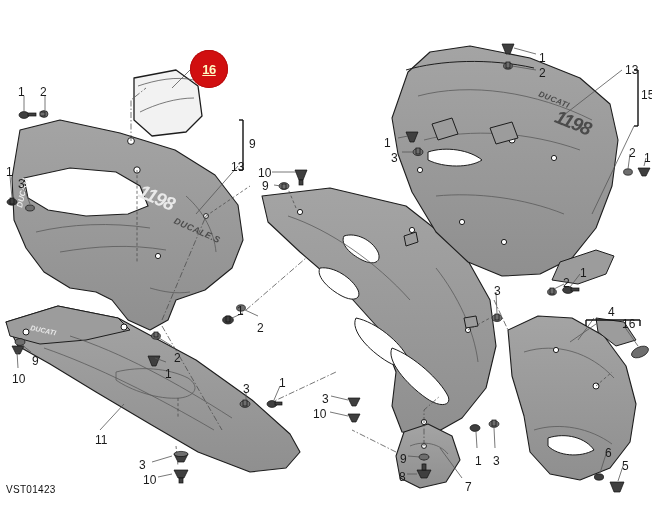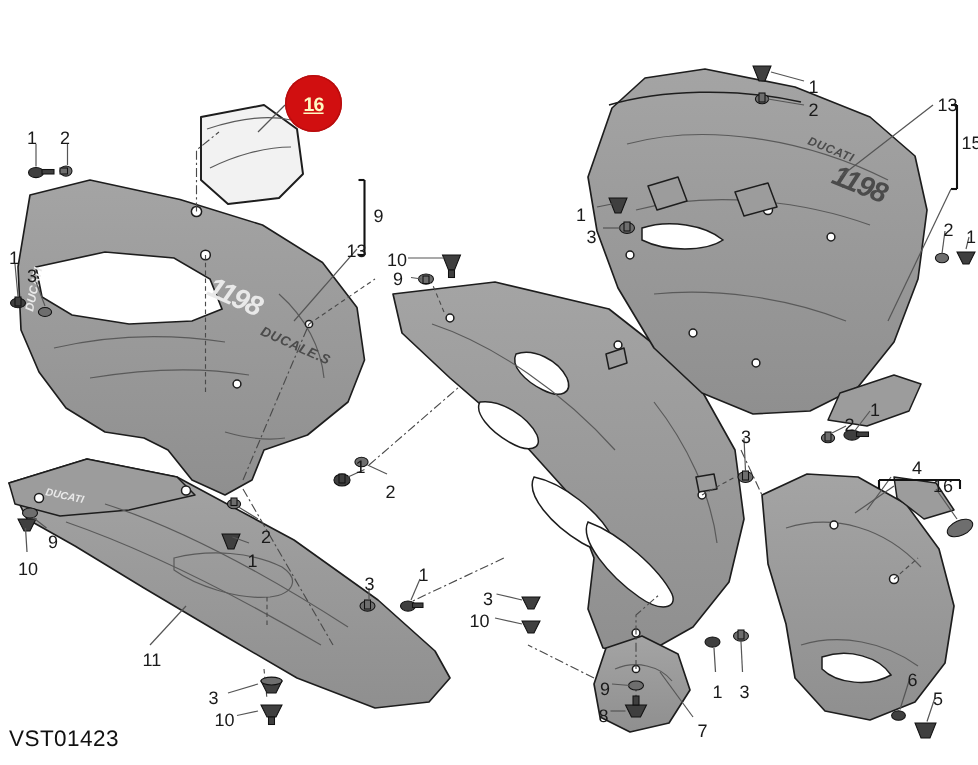--- a/index.html
+++ b/index.html
@@ -6,21 +6,21 @@
   html,body{margin:0;padding:0;background:#ffffff;}
   body{font-family:"Liberation Sans",sans-serif;}
   #page{position:relative;width:652px;height:510px;background:#ffffff;overflow:hidden;}
   #diagram{position:absolute;left:0;top:0;width:652px;height:510px;}
   .callout{position:absolute;font-family:"Liberation Sans",sans-serif;font-size:12px;color:#1a1a1a;
            line-height:1;white-space:nowrap;user-select:none;}
   .badge{position:absolute;width:38px;height:38px;border-radius:50%;background:#d10f10;
          color:#fef9c3;font-family:"Liberation Sans",sans-serif;font-size:13px;font-weight:bold;
          display:flex;align-items:center;justify-content:center;letter-spacing:-0.5px;
          box-shadow:0 0 0 1px #b80d0e inset;text-decoration:underline;}
-  #corner-code{position:absolute;left:6px;top:485px;font-size:15px;color:#111;letter-spacing:0.3px;}
+  #corner-code{position:absolute;left:6px;top:485px;font-size:10px;color:#111;letter-spacing:0.3px;}
 </style>
 </head>
 <body>
 
 <div id="page">
 
   <svg id="diagram" viewBox="0 0 652 510">
     <defs>
       <linearGradient id="gpanel" x1="0" y1="0" x2="0" y2="1">
         <stop offset="0%" stop-color="#a4a4a4"></stop>

